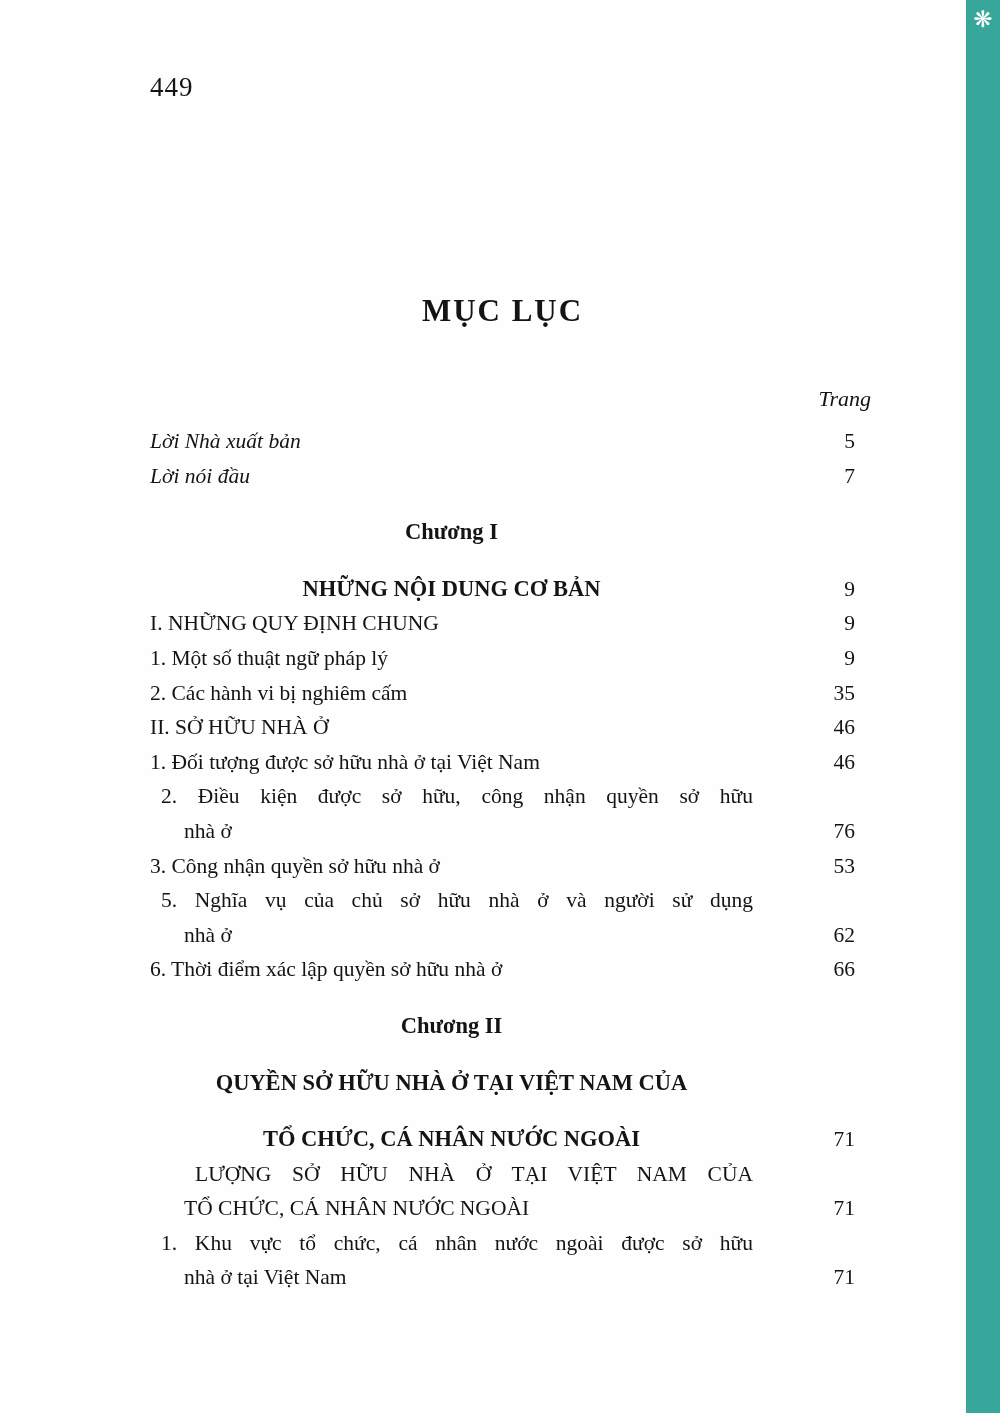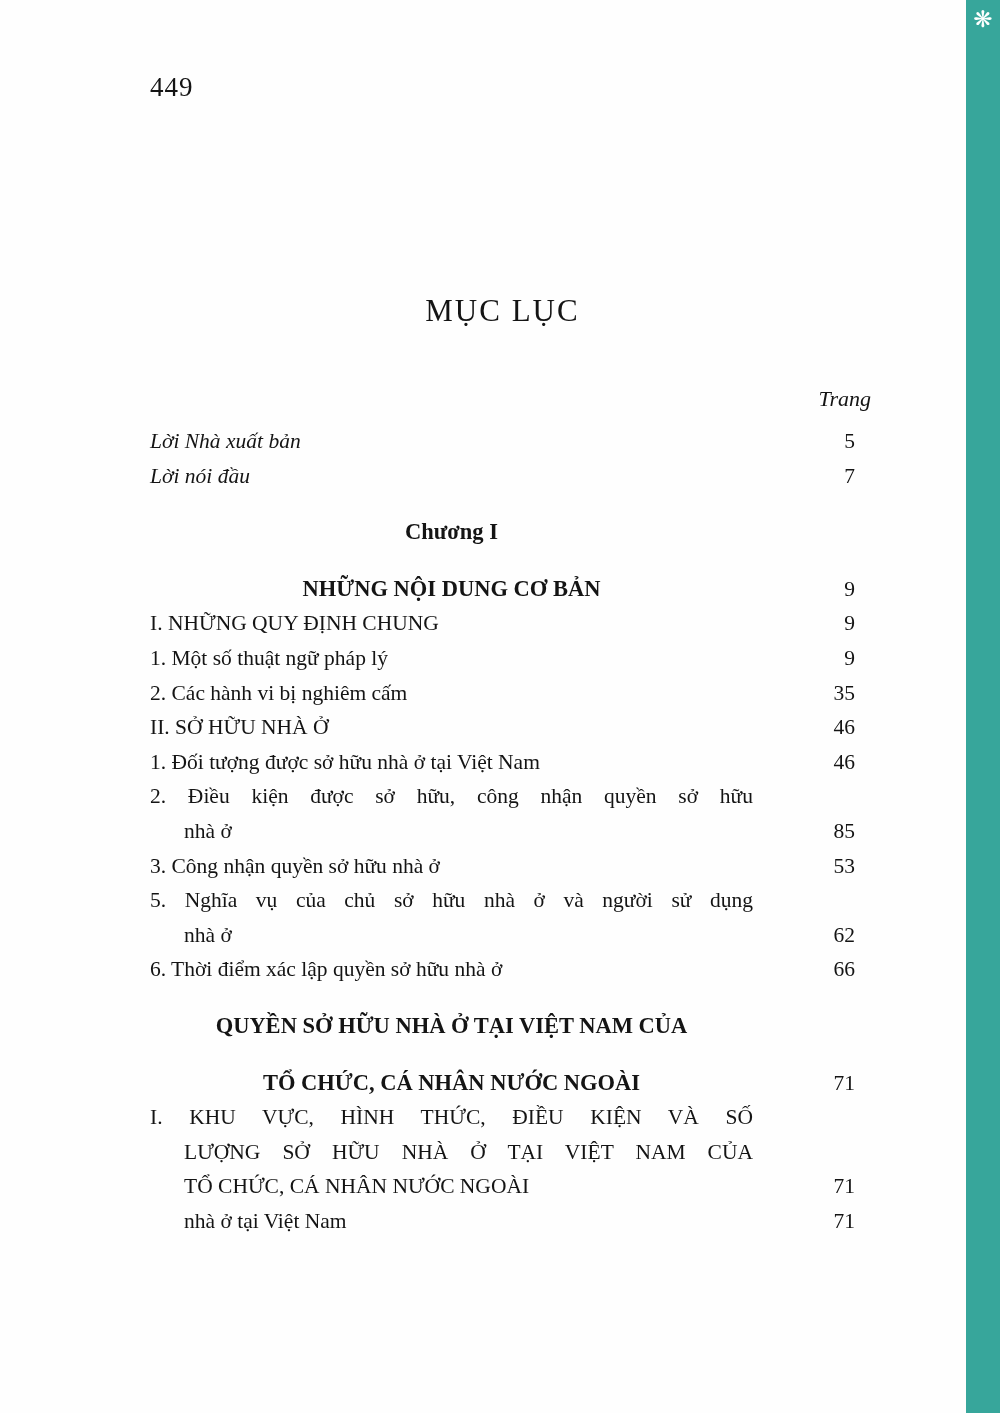--- a/index.html
+++ b/index.html
@@ -43,21 +43,21 @@
     font-size: 27px;
     letter-spacing: 1px;
   }
   .title {
     position: absolute;
     top: 293px;
     left: 150px;
     width: 705px;
     text-align: center;
     font-size: 31px;
-    font-weight: normal;
+    font-weight: bold;
     letter-spacing: 2px;
   }
   .trang {
     position: absolute;
     top: 386px;
     left: 166px;
     width: 705px;
     text-align: right;
     font-style: italic;
     font-size: 22px;
@@ -86,20 +86,21 @@
     text-align: right;
   }
   .toc-text.center { text-align: center; margin-top: 22px; }
   .toc-text.bold { font-weight: bold; font-size: 22.5px; }
   .toc-text.italic { font-style: italic; }
   .toc-text.indent { padding-left: 34px; }
   .toc-text.justify {
     text-align: justify;
     text-align-last: justify;
     white-space: normal;
+    margin-left: 11px;
   }
 </style>
 </head>
 <body>
 
 <div class="page">
 
   <div class="accent-strip" style="background: rgb(55, 166, 155);">
     <div class="flower-icon">❋</div>
   </div>
@@ -146,57 +147,61 @@
       <div class="toc-row">
         <span class="toc-text">1. Đối tượng được sở hữu nhà ở tại Việt Nam</span>
         <span class="toc-page">46</span>
       </div>
       <div class="toc-row">
         <span class="toc-text justify">2. Điều kiện được sở hữu, công nhận quyền sở hữu</span>
         <span class="toc-page"></span>
       </div>
       <div class="toc-row">
         <span class="toc-text indent">nhà ở</span>
-        <span class="toc-page">85</span>
+        <span class="toc-page">76</span>
       </div>
       <div class="toc-row">
         <span class="toc-text">3. Công nhận quyền sở hữu nhà ở</span>
         <span class="toc-page">53</span>
       </div>
       <div class="toc-row">
         <span class="toc-text justify">5. Nghĩa vụ của chủ sở hữu nhà ở và người sử dụng</span>
         <span class="toc-page"></span>
       </div>
       <div class="toc-row">
         <span class="toc-text indent">nhà ở</span>
         <span class="toc-page">62</span>
       </div>
       <div class="toc-row">
         <span class="toc-text">6. Thời điểm xác lập quyền sở hữu nhà ở</span>
         <span class="toc-page">66</span>
       </div>
       <div class="toc-row">
+        <span class="toc-text center bold">Chương II</span>
+        <span class="toc-page"></span>
+      </div>
+      <div class="toc-row">
         <span class="toc-text center bold">QUYỀN SỞ HỮU NHÀ Ở TẠI VIỆT NAM CỦA</span>
         <span class="toc-page"></span>
       </div>
       <div class="toc-row">
         <span class="toc-text center bold">TỔ CHỨC, CÁ NHÂN NƯỚC NGOÀI</span>
         <span class="toc-page">71</span>
       </div>
       <div class="toc-row">
-        <span class="toc-text justify">I. KHU VỰC, HÌNH THỨC, ĐIỀU KIỆN VÀ SỐ</span>
-        <span class="toc-page"></span>
-      </div>
-      <div class="toc-row">
         <span class="toc-text justify indent">LƯỢNG SỞ HỮU NHÀ Ở TẠI VIỆT NAM CỦA</span>
         <span class="toc-page"></span>
       </div>
       <div class="toc-row">
         <span class="toc-text indent">TỔ CHỨC, CÁ NHÂN NƯỚC NGOÀI</span>
         <span class="toc-page">71</span>
       </div>
       <div class="toc-row">
+        <span class="toc-text justify">1. Khu vực tổ chức, cá nhân nước ngoài được sở hữu</span>
+        <span class="toc-page"></span>
+      </div>
+      <div class="toc-row">
         <span class="toc-text indent">nhà ở tại Việt Nam</span>
         <span class="toc-page">71</span>
       </div>
     </div>
 
 </div>
 
 </body></html>

